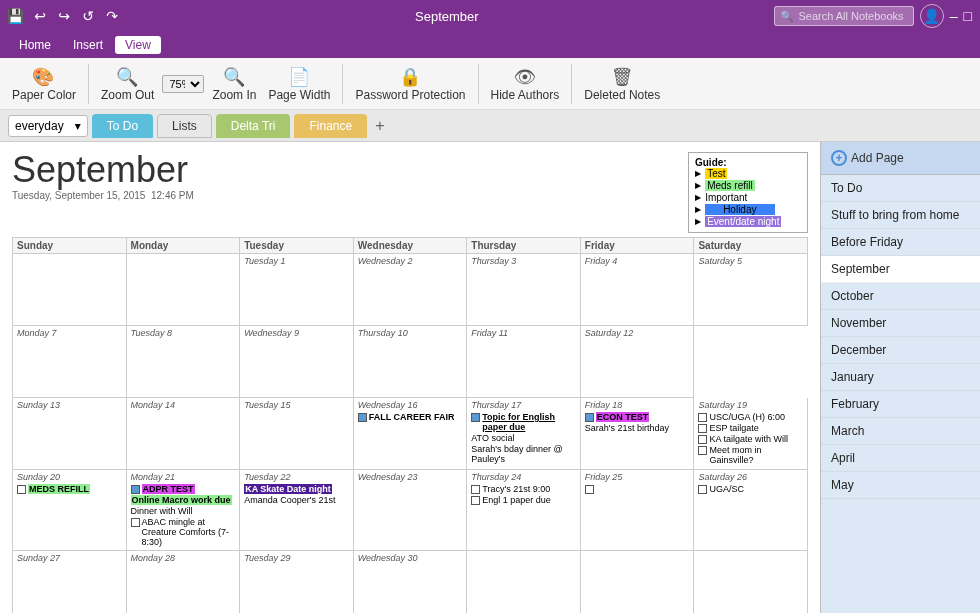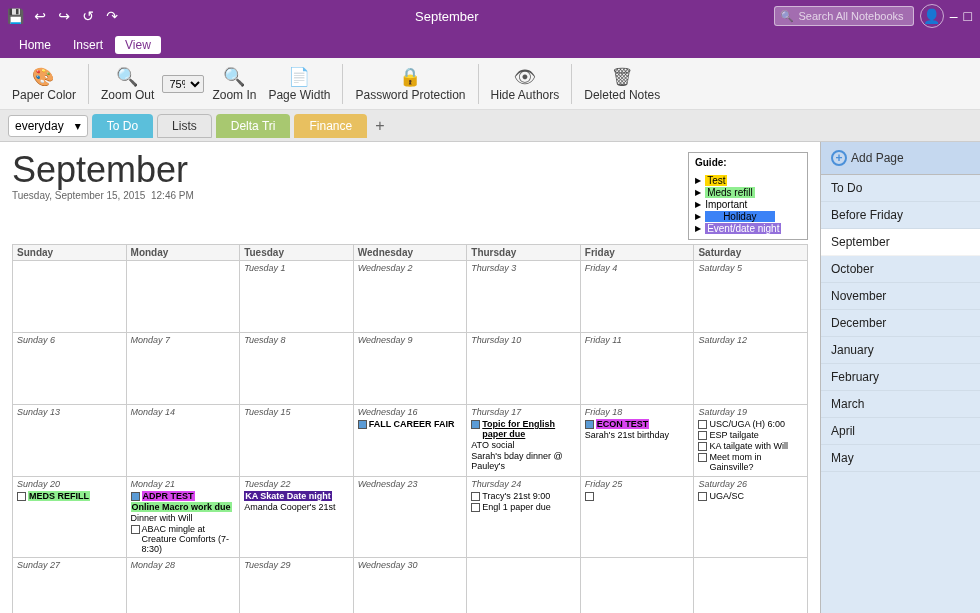--- a/index.html
+++ b/index.html
@@ -150,21 +150,21 @@
       font-size: 10px;
       color: #666;
       margin-top: 2px;
     }
     .guide-box {
       border: 1px solid #aaa;
       padding: 4px 6px;
       font-size: 10px;
       min-width: 120px;
     }
-    .guide-title { font-weight: bold; margin-bottom: 7px; }
+    .guide-title { font-weight: bold; margin-bottom: 0; }
     .guide-item { display: flex; align-items: center; gap: 4px; margin-bottom: 1px; }
     .guide-bullet { font-size: 8px; }
     .guide-test { background: #ffd700; padding: 0 2px; }
     .guide-meds { background: #90ee90; padding: 0 2px; }
     .guide-holiday { background: #3b82f6; padding: 0 18px; }
     .guide-event { background: #9370db; color: white; padding: 0 2px; }
 
     
     .calendar-grid {
       border-top: 1px solid #ccc;
@@ -439,23 +439,20 @@
         <div class="cal-cell">
             <div class="cal-cell-label">Friday 4</div>
           </div>
         <div class="cal-cell">
             <div class="cal-cell-label">Saturday 5</div>
           </div>
       </div>
 
       <div class="cal-row">
         <div class="cal-cell">
-            <div class="cal-cell-label">Sunday 6</div>
-          </div>
-        <div class="cal-cell">
             <div class="cal-cell-label">Monday 7</div>
           </div>
         <div class="cal-cell">
             <div class="cal-cell-label">Tuesday 8</div>
           </div>
         <div class="cal-cell">
             <div class="cal-cell-label">Wednesday 9</div>
           </div>
         <div class="cal-cell">
             <div class="cal-cell-label">Thursday 10</div>
@@ -611,20 +608,21 @@
       </div>
     </div>
   </div>
 
   <div id="right-sidebar">
     <div class="sidebar-add-btn">
       <div class="add-circle">+</div>
       <span>Add Page</span>
     </div>
     <div class="sidebar-page">To Do</div>
+    <div class="sidebar-page">Stuff to bring from home</div>
     <div class="sidebar-page">Before Friday</div>
     <div class="sidebar-page active">September</div>
     <div class="sidebar-page">October</div>
     <div class="sidebar-page">November</div>
     <div class="sidebar-page">December</div>
     <div class="sidebar-page">January</div>
     <div class="sidebar-page">February</div>
     <div class="sidebar-page">March</div>
     <div class="sidebar-page">April</div>
     <div class="sidebar-page">May</div>

